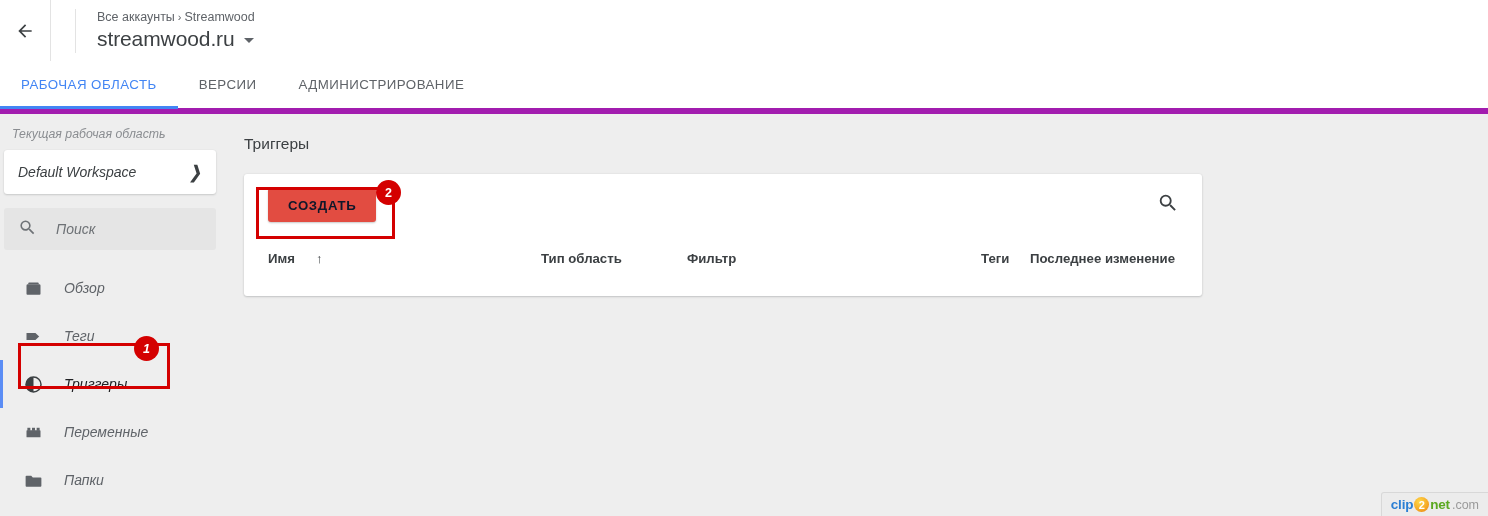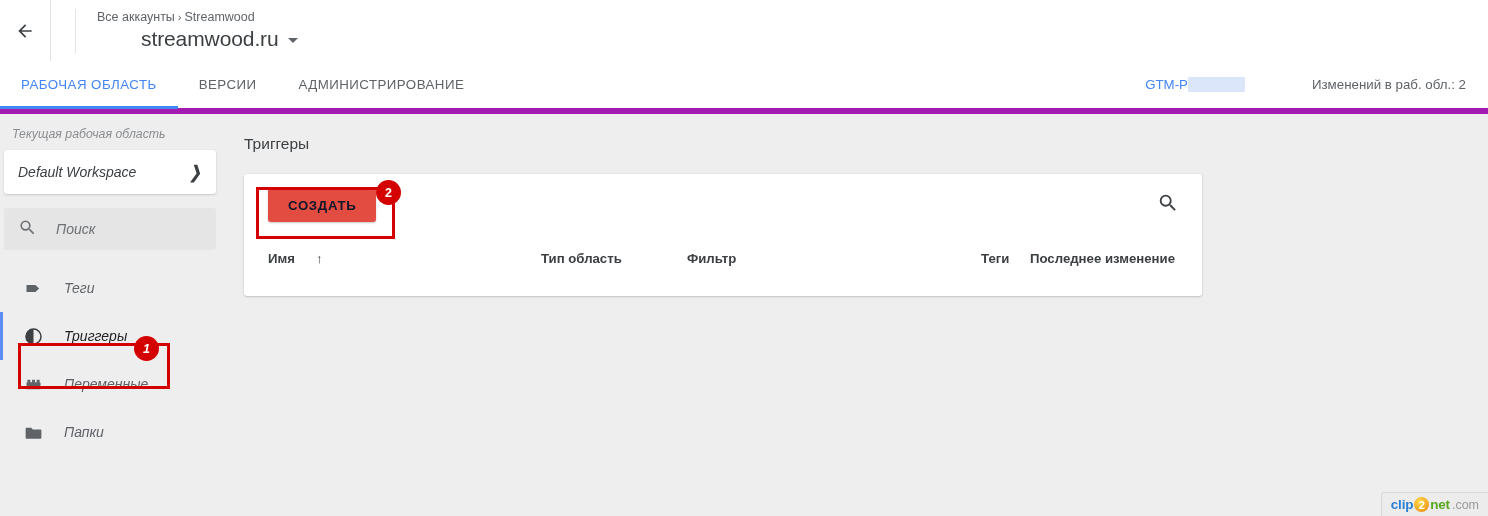--- a/index.html
+++ b/index.html
@@ -78,21 +78,20 @@
     color: #5f6368;
     line-height: 17px;
     white-space: nowrap;
   }
   .acct-crumb .sep { margin: 0 3px; font-size: 11px; }
   .acct-name-row {
     display: flex;
     align-items: center;
     cursor: pointer;
     margin-top: 1px;
-    margin-left: 44px;
   }
   .acct-name {
     font-size: 21px;
     color: #3c4043;
     font-weight: 400;
     white-space: nowrap;
     letter-spacing: -.1px;
   }
   .caret-down {
     width: 0; height: 0;
@@ -402,27 +401,20 @@
       <span>РАБОЧАЯ ОБЛАСТЬ</span>
     </div>
     <div class="tab">
       <span>ВЕРСИИ</span>
     </div>
     <div class="tab">
       <span>АДМИНИСТРИРОВАНИЕ</span>
     </div>
   </div>
 
-  <div class="tabbar-right">
-    <span class="gtm-id">
-      <span>GTM-P</span>
-      <span class="gtm-id-blur"></span>
-    </span>
-    <span class="ws-changes">Изменений в раб. обл.: 2</span>
-  </div>
 </div>
 
 <div class="body-wrap">
 
   <div class="sidebar">
 
     <div class="ws-label">Текущая рабочая область</div>
 
     <div class="ws-card">
       <span class="ws-card-name">Default Workspace</span>
@@ -433,20 +425,29 @@
       <span class="mag">
         <svg width="19" height="19" viewBox="0 0 24 24" aria-hidden="true">
           <path d="M15.5 14h-.79l-.28-.27A6.47 6.47 0 0016 9.5 6.5 6.5 0 109.5 16c1.61 0 3.09-.59 4.23-1.57l.27.28v.79l5 4.99L20.49 19l-4.99-5zm-6 0C7.01 14 5 11.99 5 9.5S7.01 5 9.5 5 14 7.01 14 9.5 11.99 14 9.5 14z" fill="#6e7276"></path>
         </svg>
       </span>
       <span class="search-ph">Поиск</span>
     </div>
 
     <div class="nav-list">
 
+      <div class="nav-item">
+        <span class="nav-icon">
+          <svg width="21" height="21" viewBox="0 0 24 24" aria-hidden="true">
+            <path d="M4 8.5A1.5 1.5 0 015.5 7h13A1.5 1.5 0 0120 8.5V18a1 1 0 01-1 1H5a1 1 0 01-1-1V8.5z" fill="#5f6368"></path>
+            <path d="M6 6.2A1.2 1.2 0 017.2 5h9.6A1.2 1.2 0 0118 6.2V7H6v-.8z" fill="#5f6368"></path>
+          </svg>
+        </span>
+        <span class="nav-label">Обзор</span>
+      </div>
 
       <div class="nav-item">
         <span class="nav-icon">
           <svg width="21" height="21" viewBox="0 0 24 24" aria-hidden="true">
             <path d="M4 8h10.2l4.3 4-4.3 4H4V8z" fill="#5f6368"></path>
           </svg>
         </span>
         <span class="nav-label">Теги</span>
       </div>
 

